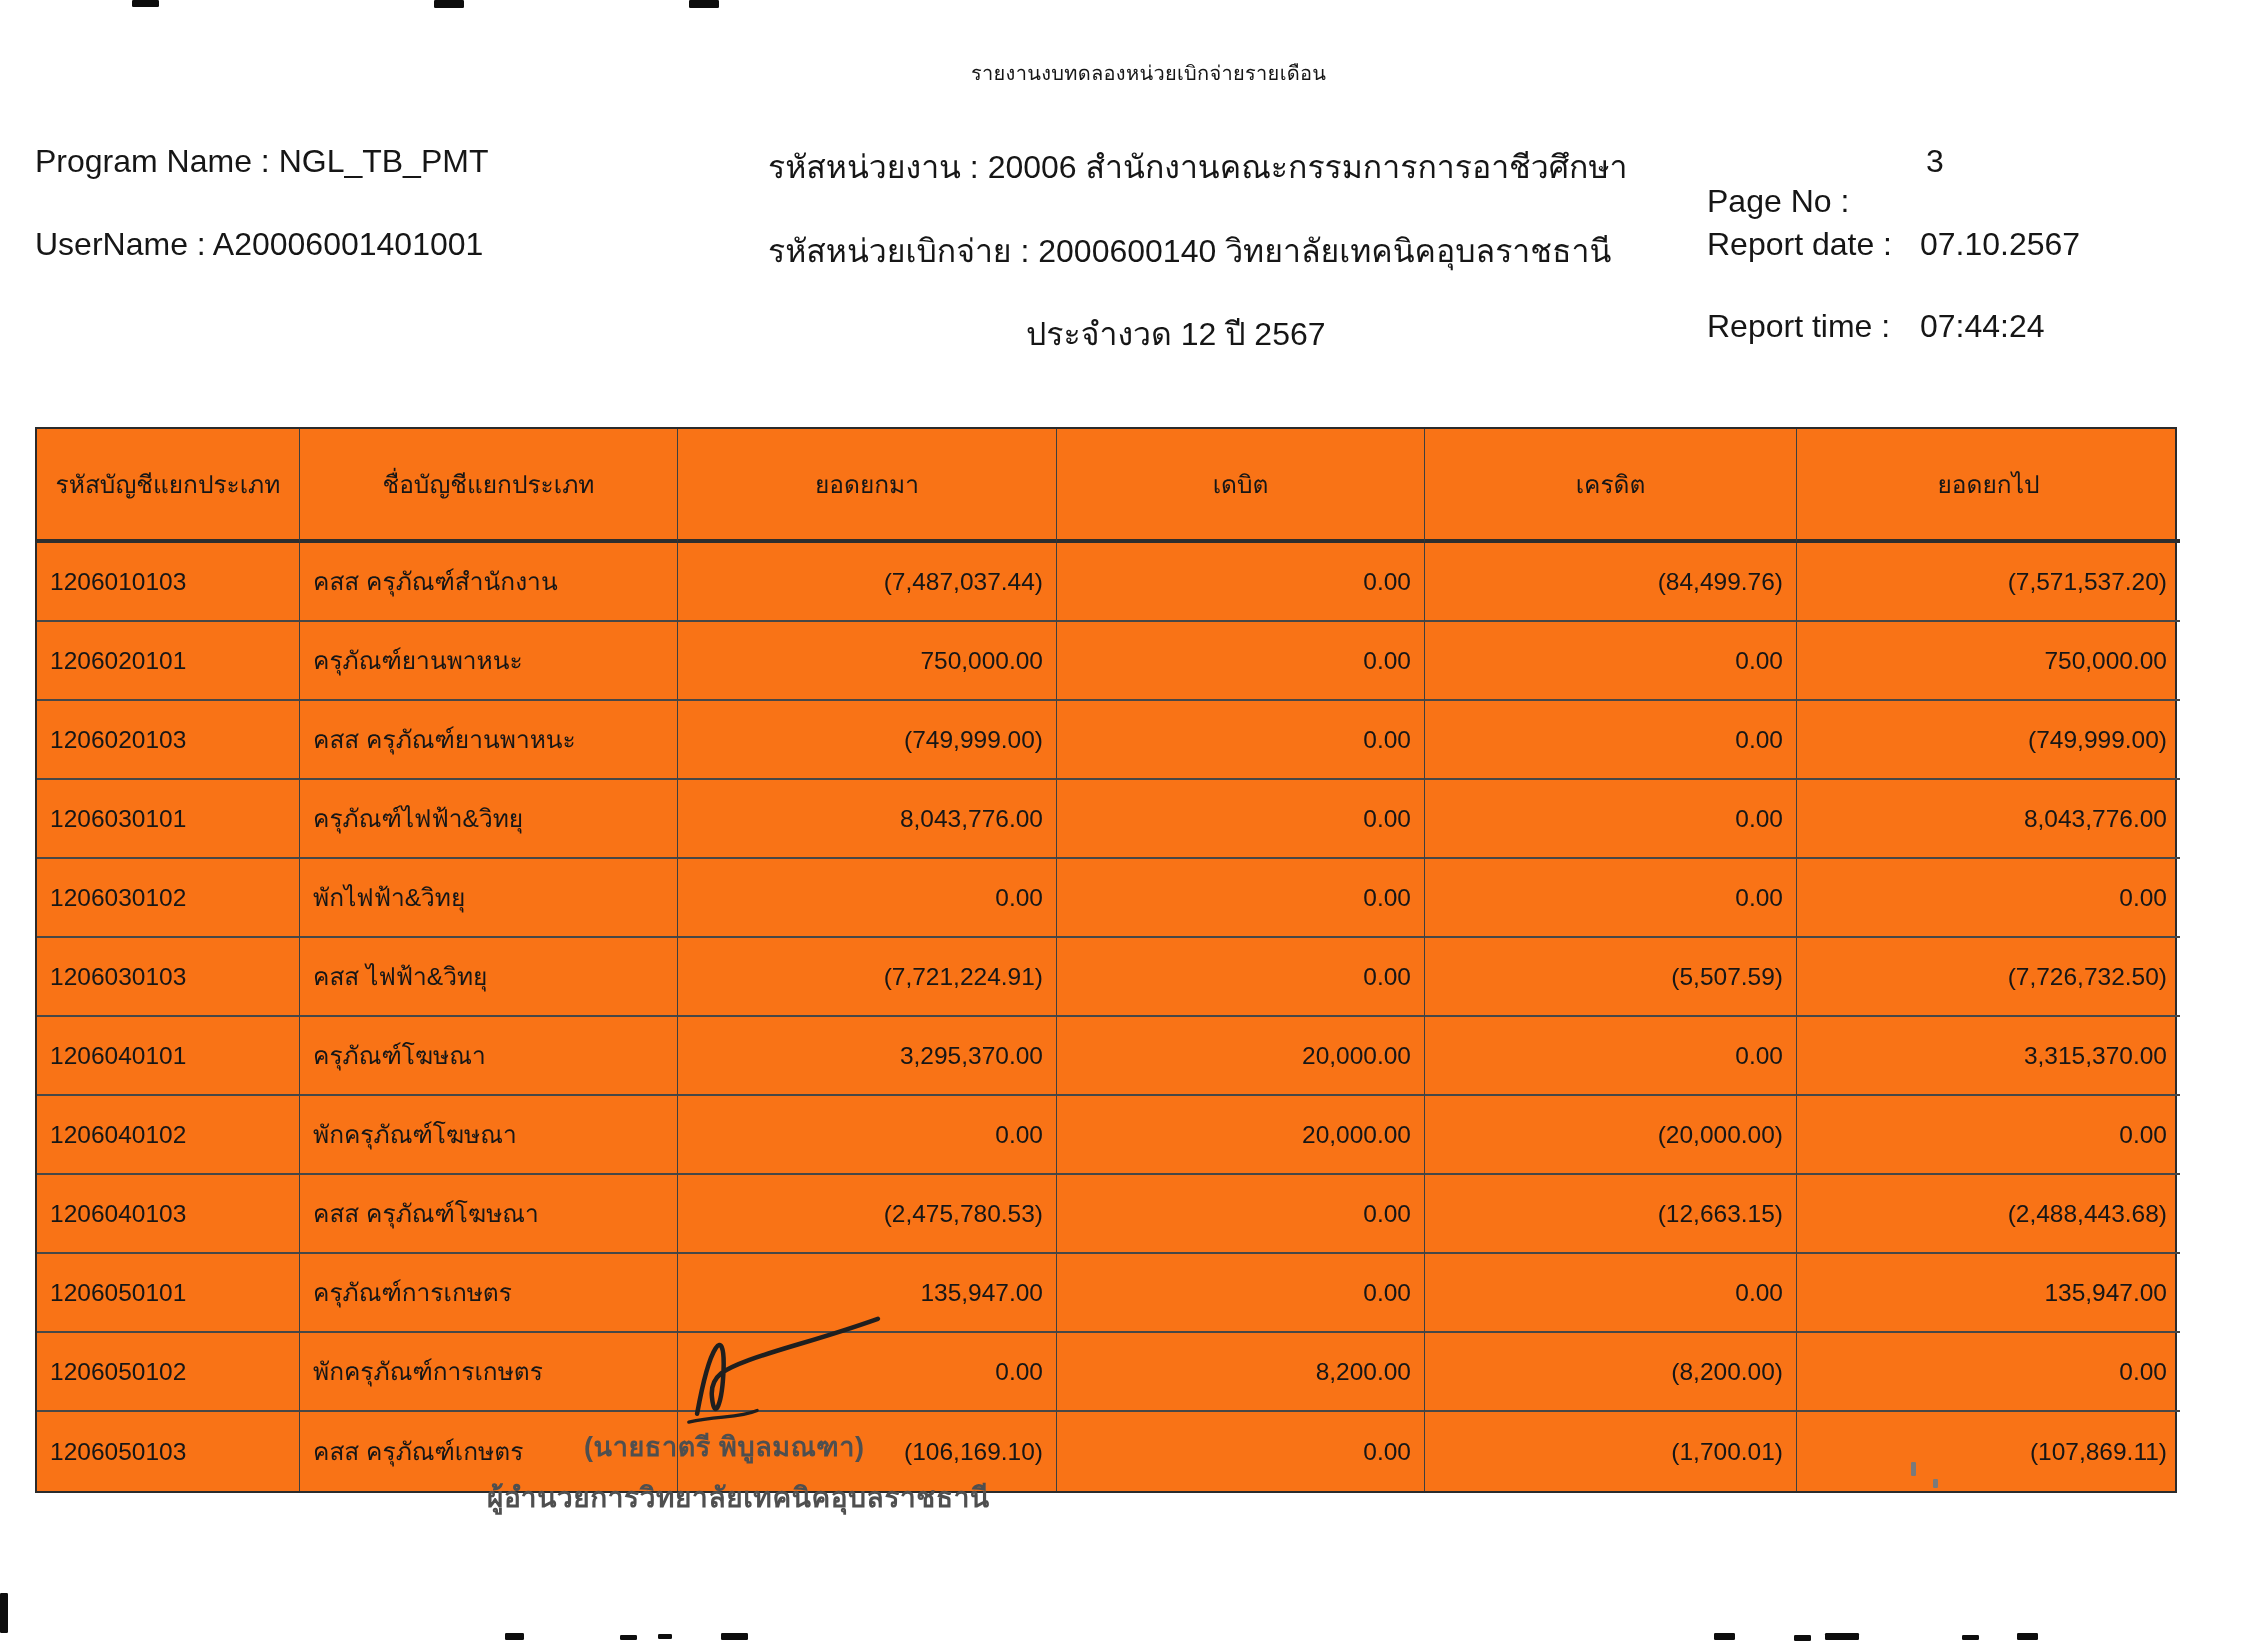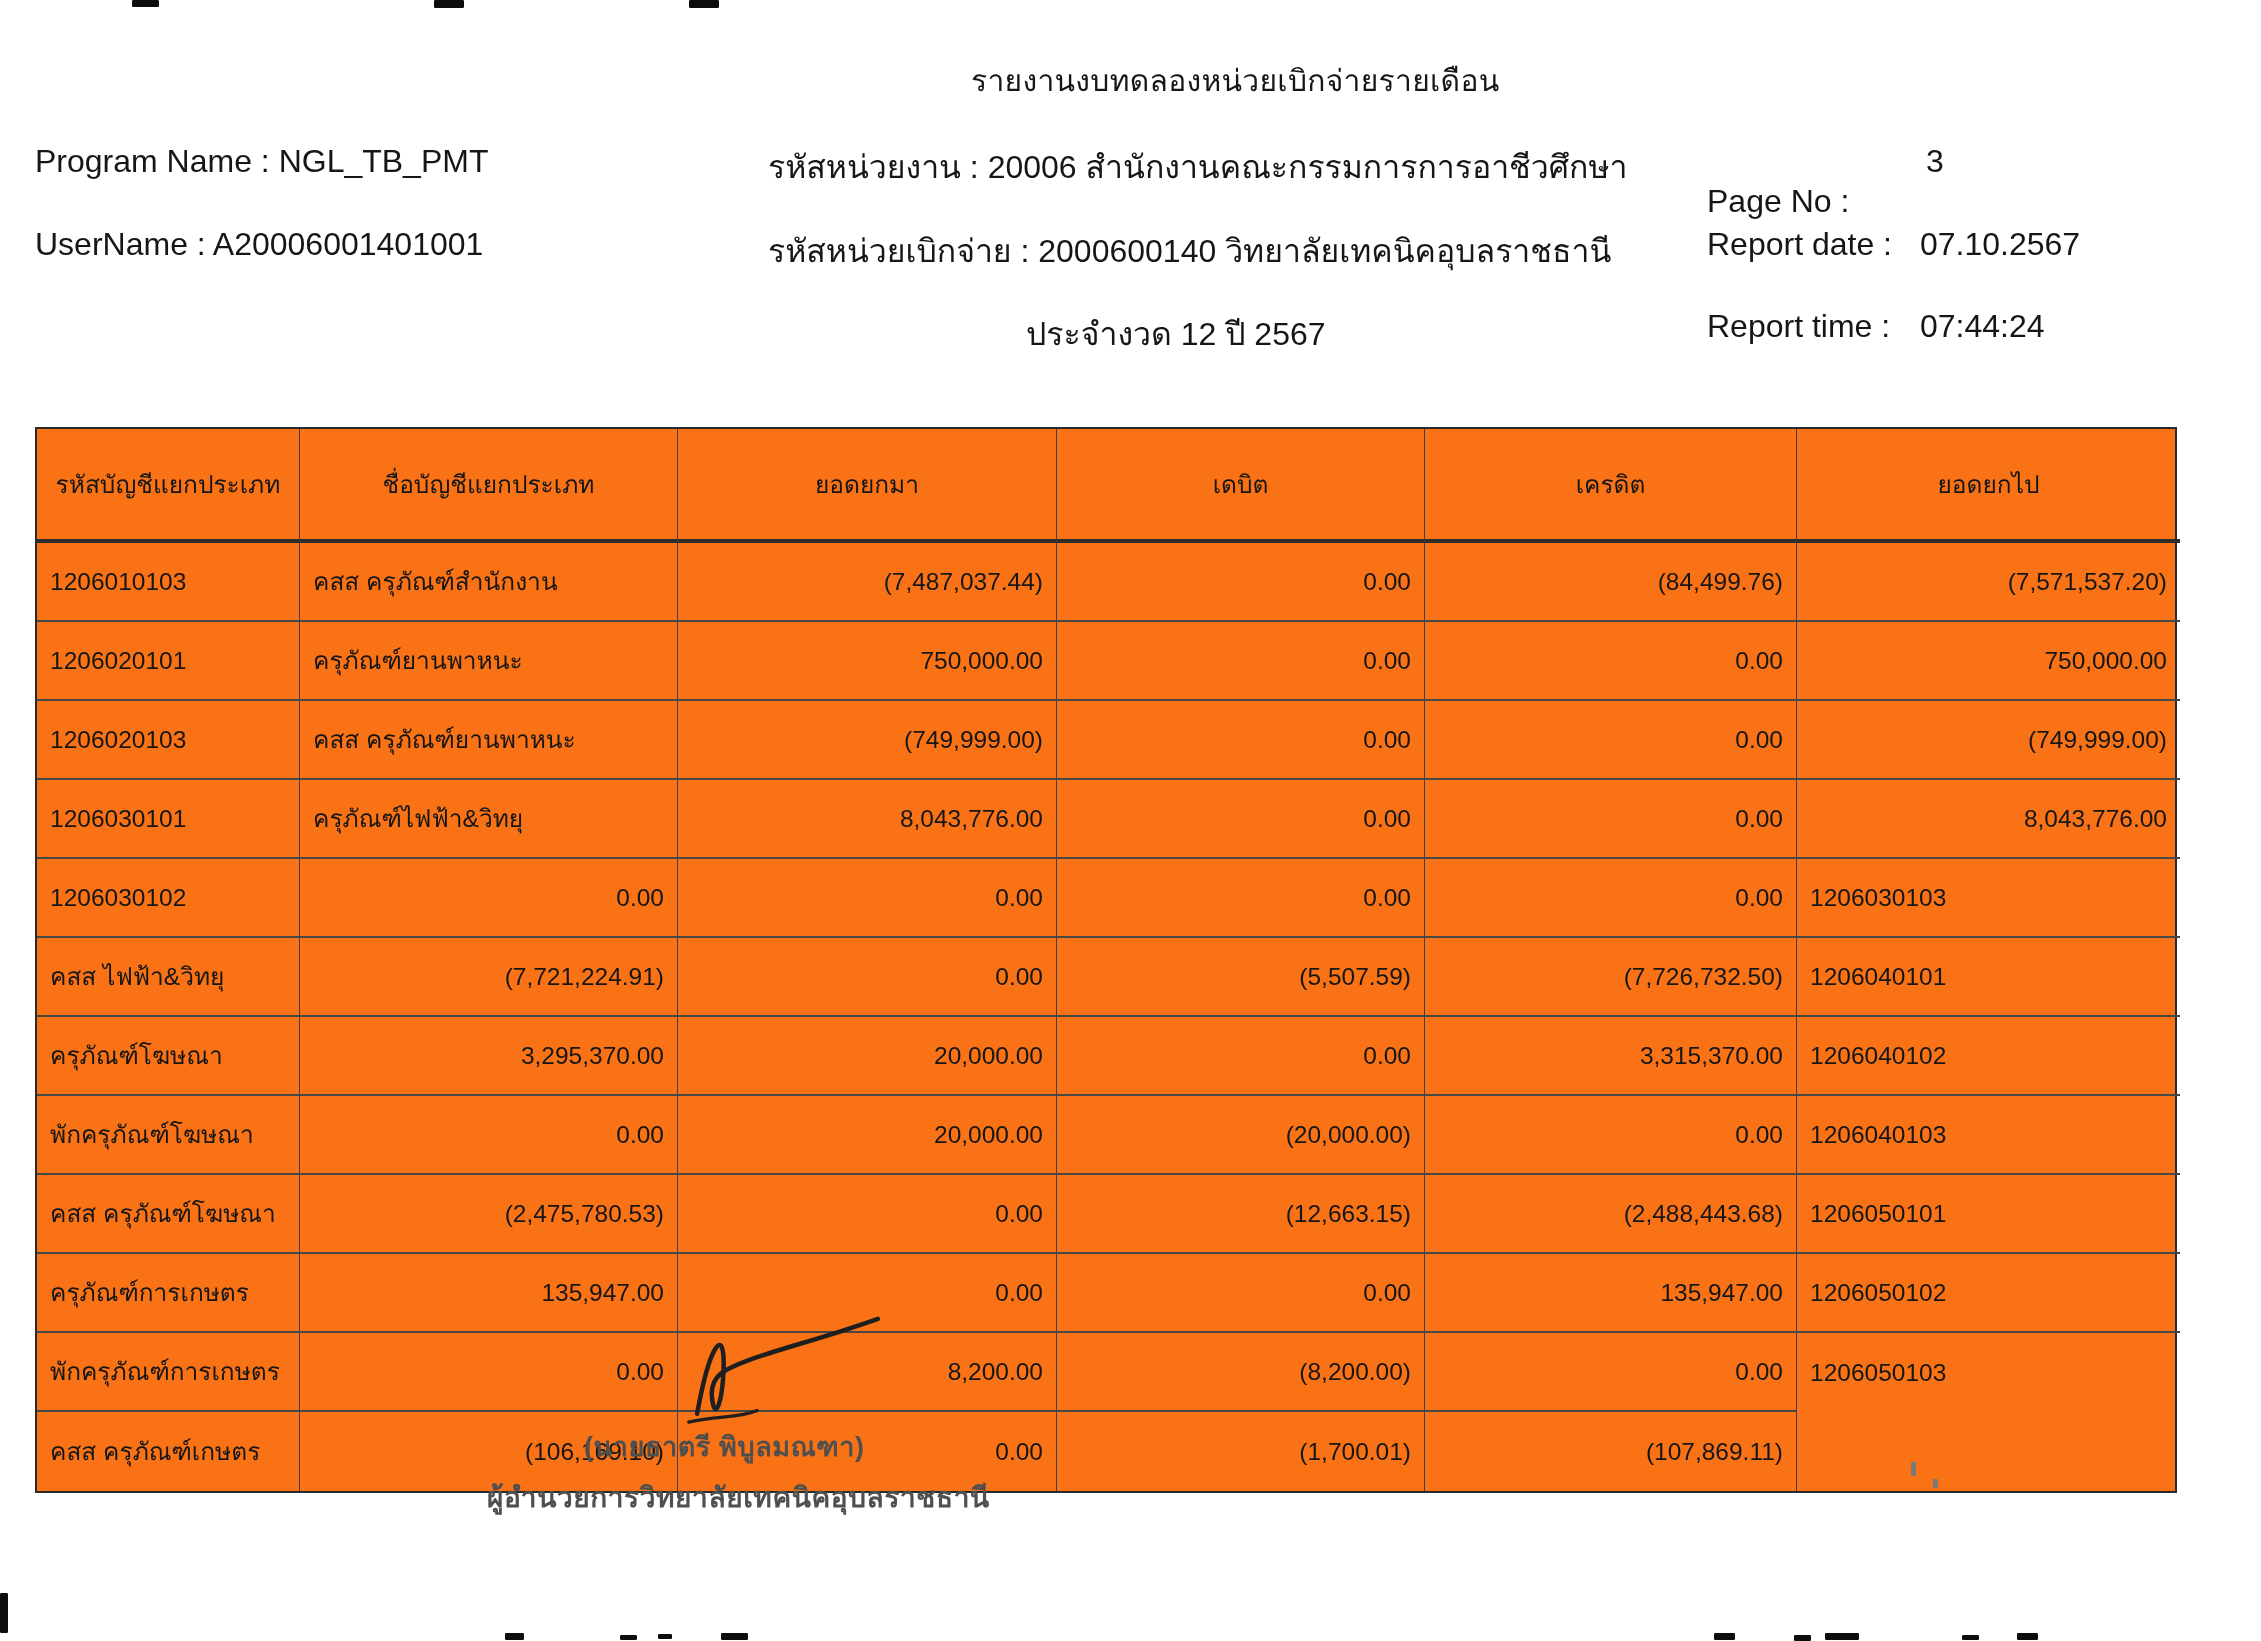--- a/index.html
+++ b/index.html
@@ -5,21 +5,21 @@
   html,body{margin:0;padding:0;background:#e8e8e8;}
   .page{
     position:relative;
     width:2261px;height:1642px;
     background:#ffffff;
     font-family:"Liberation Sans","DejaVu Sans",sans-serif;
     color:#161616;
     overflow:hidden;
   }
   .abs{position:absolute;white-space:nowrap;}
-  .doc-title{font-size:30px;letter-spacing:0.3px;}
+  .doc-title{font-size:20px;letter-spacing:0.3px;}
   .hline{font-size:32px;}
   
   .tbl{
     position:absolute;left:35px;top:427px;
     width:2142px;
     display:grid;
     grid-template-columns:263px 378px 379px 368px 372px 383px;
     grid-template-rows:114px;
     grid-auto-rows:79px;
     border:2.6px solid #2b2b2b;
@@ -101,20 +101,21 @@
       <div class="cell cell-num">0.00</div>
       <div class="cell cell-num">0.00</div>
       <div class="cell cell-num">(749,999.00)</div>
       <div class="cell cell-code">1206030101</div>
       <div class="cell cell-name">ครุภัณฑ์ไฟฟ้า&amp;วิทยุ</div>
       <div class="cell cell-num">8,043,776.00</div>
       <div class="cell cell-num">0.00</div>
       <div class="cell cell-num">0.00</div>
       <div class="cell cell-num">8,043,776.00</div>
       <div class="cell cell-code">1206030102</div>
+      <div class="cell cell-name">พักไฟฟ้า&amp;วิทยุ</div>
       <div class="cell cell-num">0.00</div>
       <div class="cell cell-num">0.00</div>
       <div class="cell cell-num">0.00</div>
       <div class="cell cell-num">0.00</div>
       <div class="cell cell-code">1206030103</div>
       <div class="cell cell-name">คสส ไฟฟ้า&amp;วิทยุ</div>
       <div class="cell cell-num">(7,721,224.91)</div>
       <div class="cell cell-num">0.00</div>
       <div class="cell cell-num">(5,507.59)</div>
       <div class="cell cell-num">(7,726,732.50)</div>

